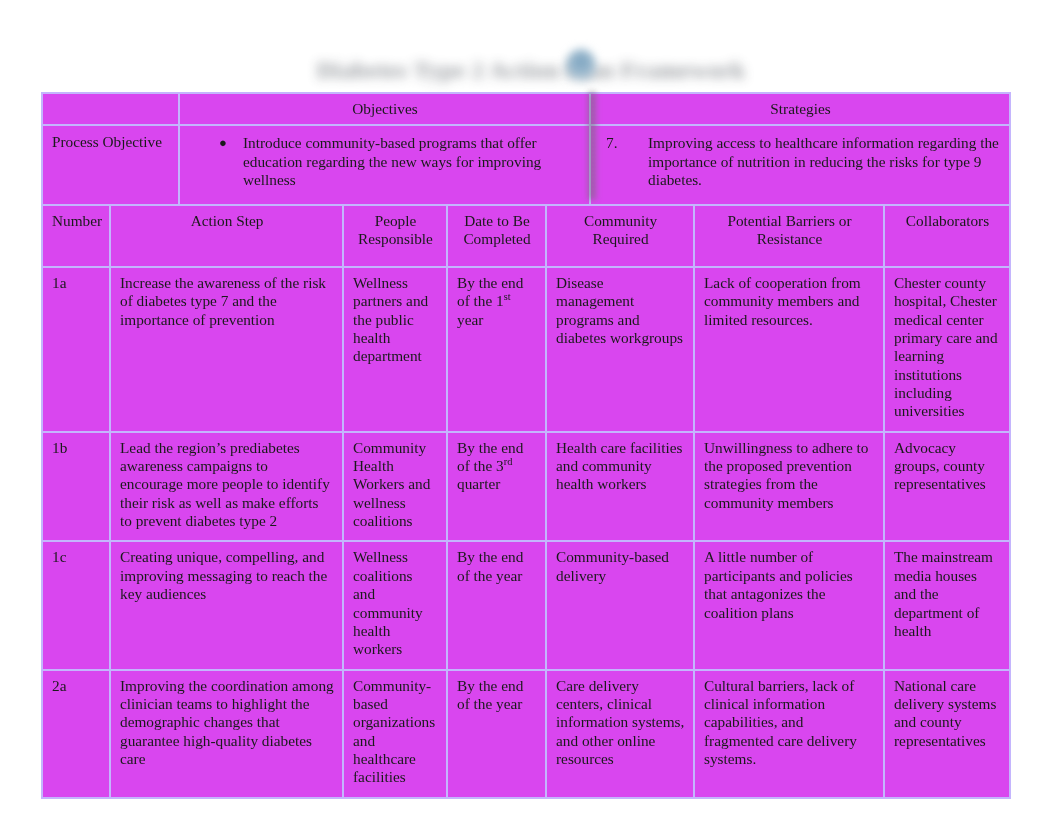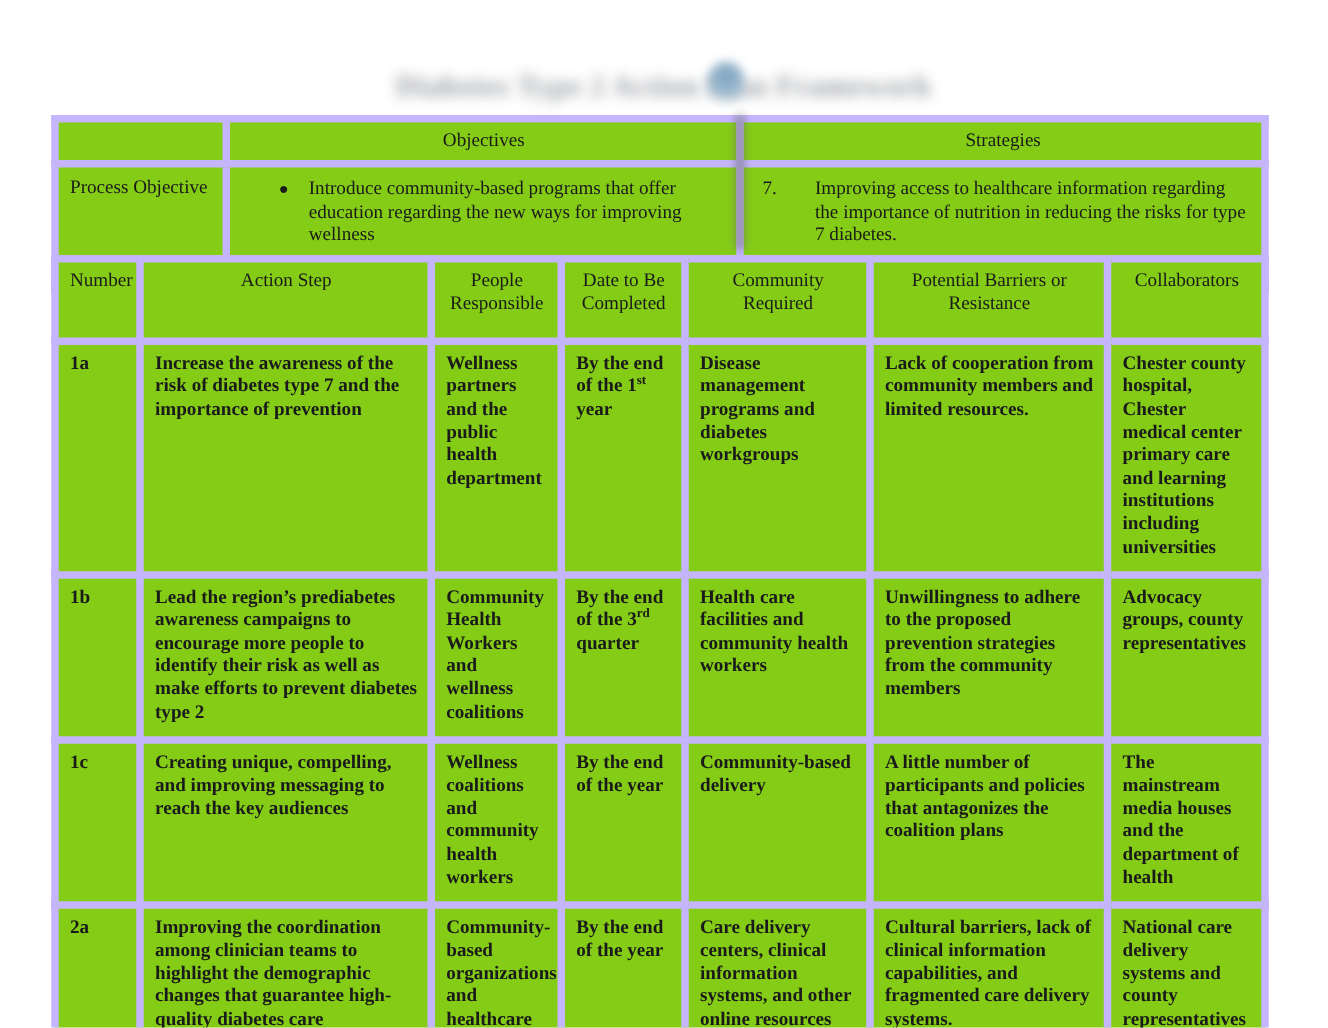--- a/index.html
+++ b/index.html
@@ -51,25 +51,25 @@
 
   
   .doc-table {
     position: absolute;
     border-collapse: collapse;
     table-layout: fixed;
     font-size: 15.3px;
     line-height: 1.20;
   }
   .doc-table td, .doc-table th {
-    border: 6px solid #c4b5fd;
+    border: 2px solid #c4b5fd;
     vertical-align: top;
     padding: 6px 8px 6px 9px;
     font-weight: normal;
-    background: #84cc16;
+    background: #d946ef;
   }
   .doc-table th.hdr {
     text-align: center;
     padding-top: 6px;
     padding-bottom: 6px;
   }
 
   
   #objectives-table {
     left: 41px;
@@ -125,21 +125,21 @@
     pointer-events: none;
   }
 
   
   #action-table {
     left: 41px;
     top: 204px;
     width: 968px;
   }
   #action-table th.hdr { height: 48px; }
-  #action-table td.body-cell { padding-bottom: 10px; font-weight: bold; }
+  #action-table td.body-cell { padding-bottom: 10px; }
   #action-table td.num-cell { padding-left: 9px; }
 
   .sup { font-size: .68em; vertical-align: super; line-height: 0; }
 </style>
 </head>
 <body>
 
 <div id="doc-heading">
   <span class="redacted-title">Diabetes Type 2 Action Plan Framework</span>
   <span class="logo-blob"></span>
@@ -163,21 +163,21 @@
       <td class="label-cell">Process Objective</td>
       <td class="objective-cell">
         <div class="bullet-row">
           <span class="bullet-mark">●</span>
           <span class="bullet-text">Introduce community-based programs that offer education regarding the new ways for improving wellness</span>
         </div>
       </td>
       <td class="strategy-cell">
         <div class="bullet-row">
           <span class="num-mark">7.</span>
-          <span class="bullet-text">Improving access to healthcare information regarding the importance of nutrition in reducing the risks for type 7 diabetes.</span>
+          <span class="bullet-text">Improving access to healthcare information regarding the importance of nutrition in reducing the risks for type 9 diabetes.</span>
         </div>
       </td>
     </tr>
   </tbody>
 </table>
 
 <div id="watermark-bar"></div>
 
 <table class="doc-table" id="action-table">
   <colgroup>

